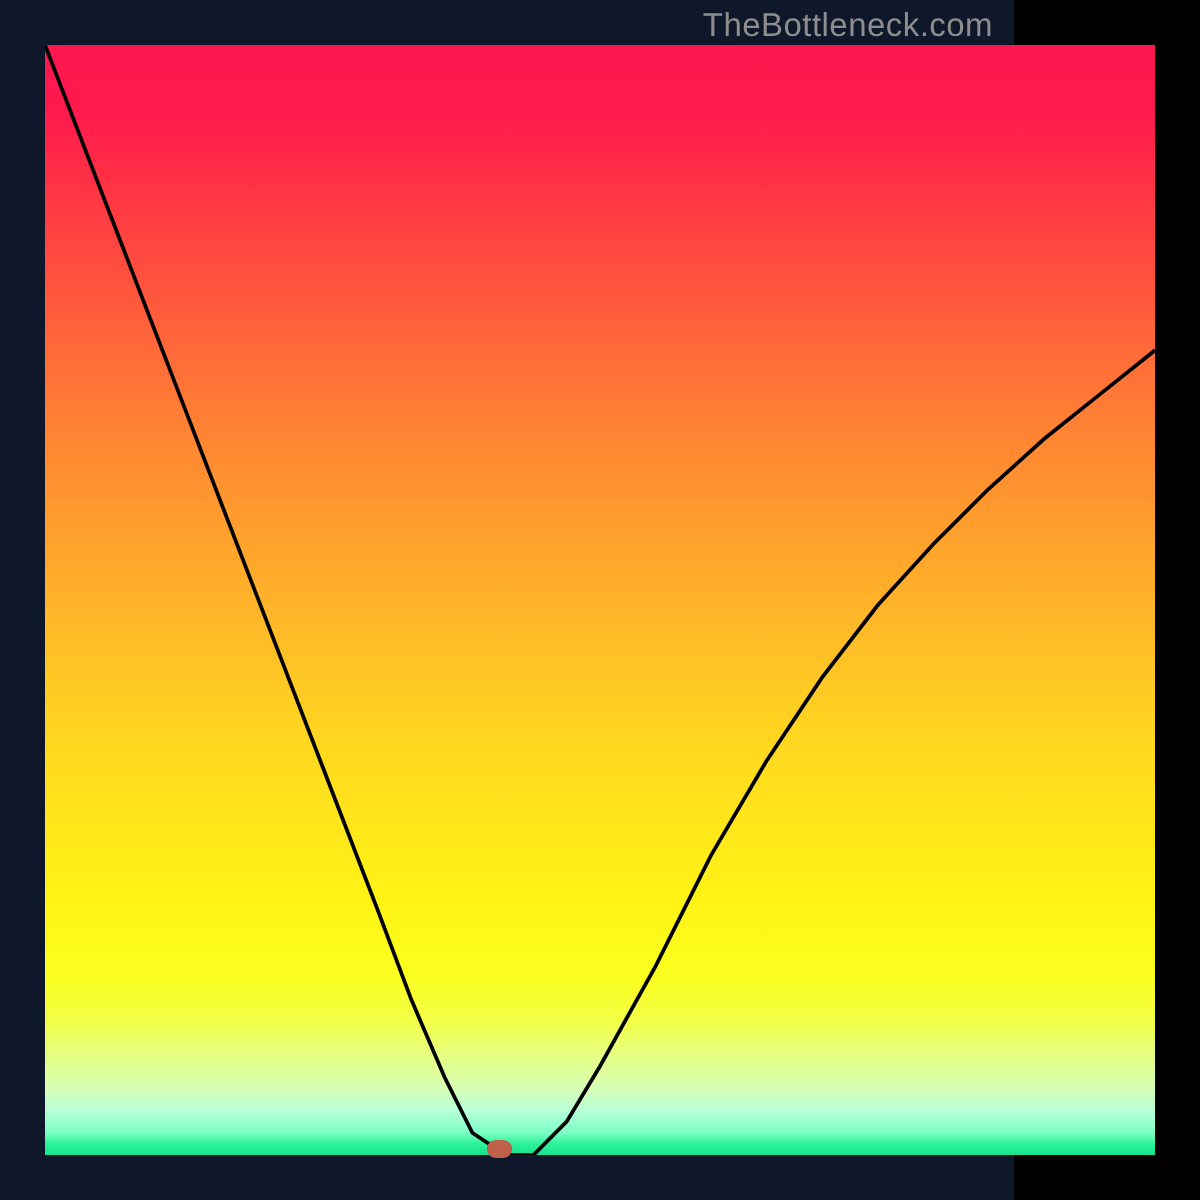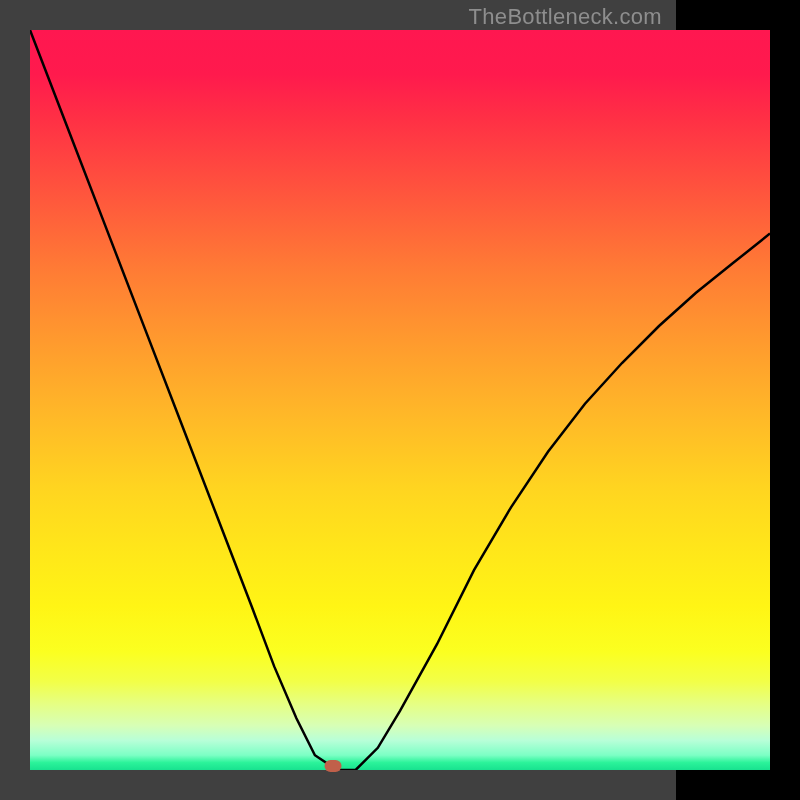--- a/index.html
+++ b/index.html
@@ -8,21 +8,21 @@
     width: 800px;
     height: 800px;
     background: #000000;
     overflow: hidden;
     font-family: Arial, Helvetica, sans-serif;
   }
   .stage {
     position: relative;
     width: 676px;
     height: 800px;
-    background: #404040;
+    background: #0f172a;
   }
   .plot {
     position: absolute;
     left: 30px;
     top: 30px;
     width: 740px;
     height: 740px;
     background: linear-gradient(to bottom,
       #ff1750 0%,
       #ff1a4d 6%,

